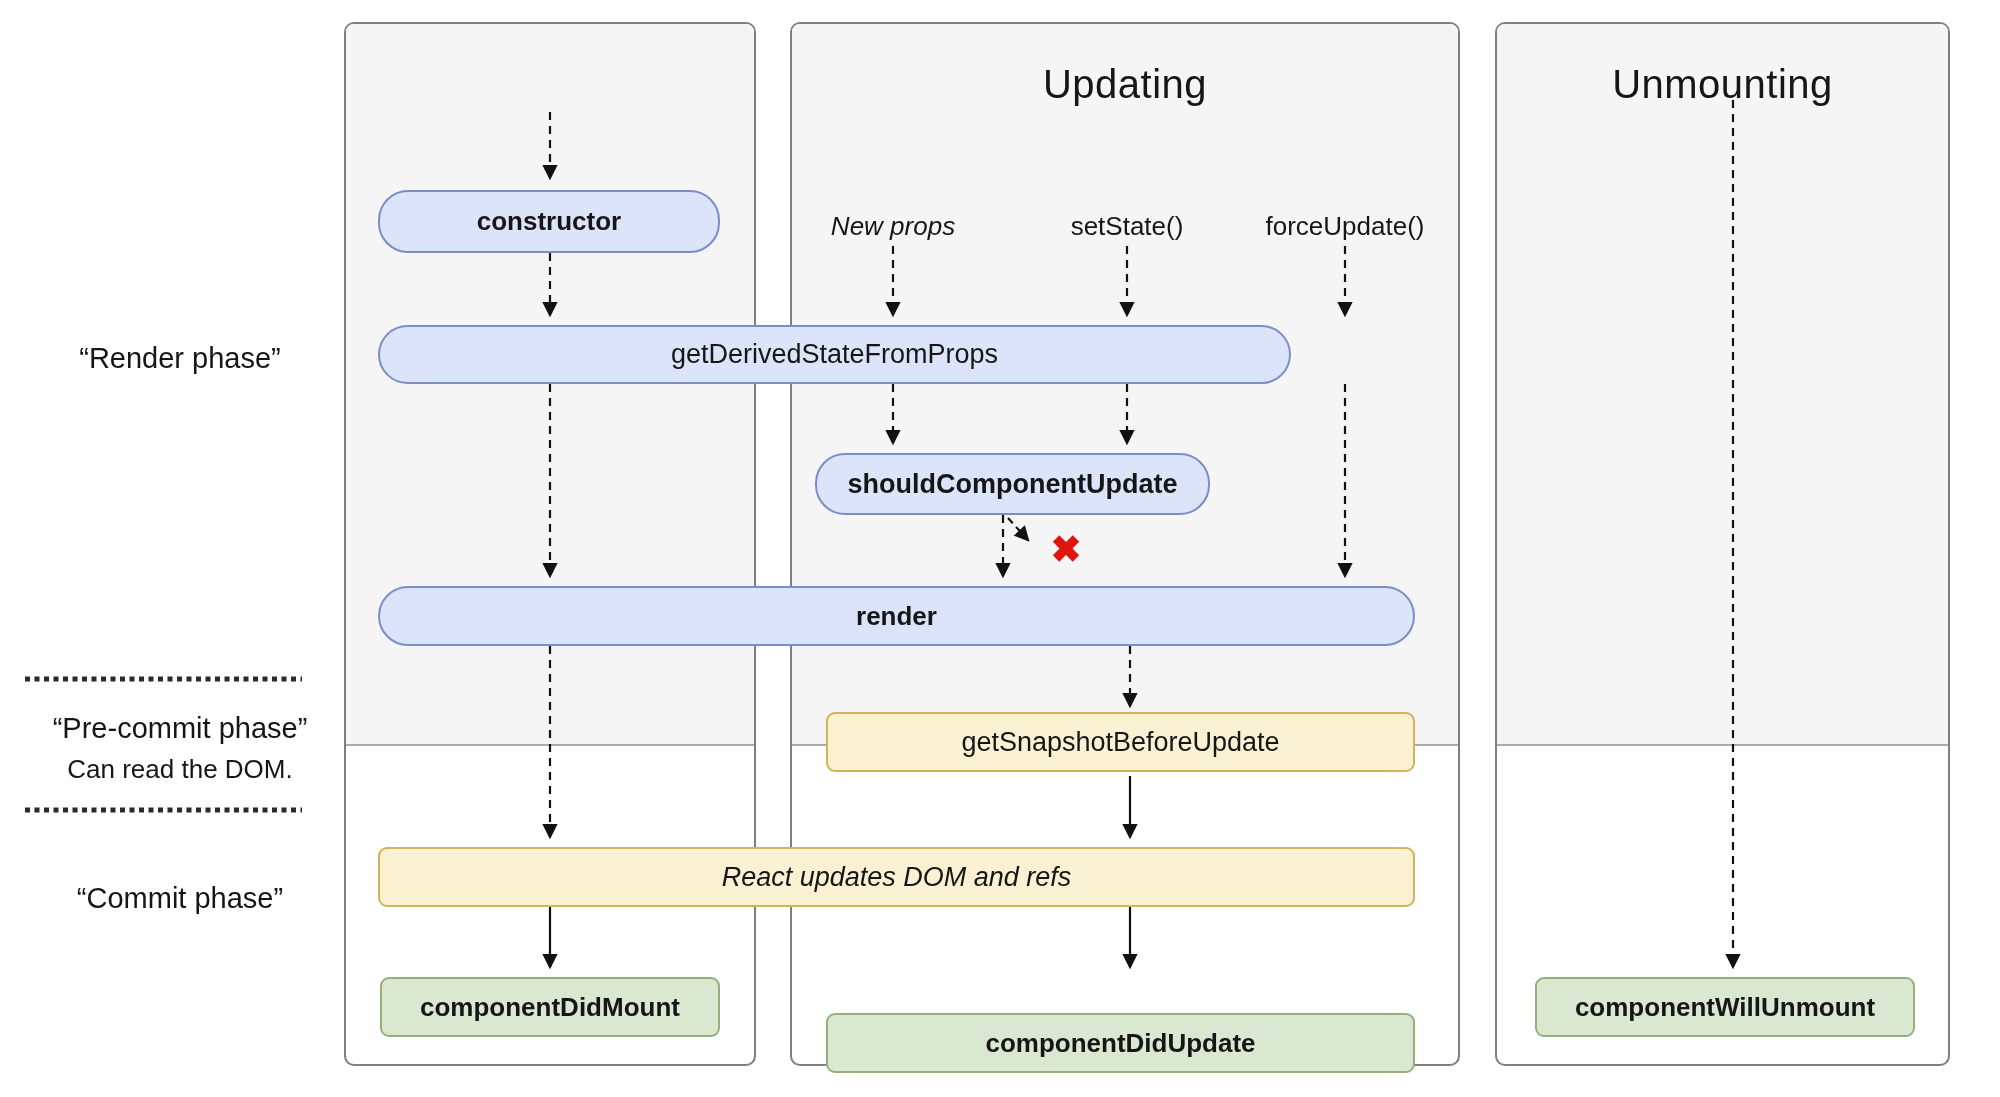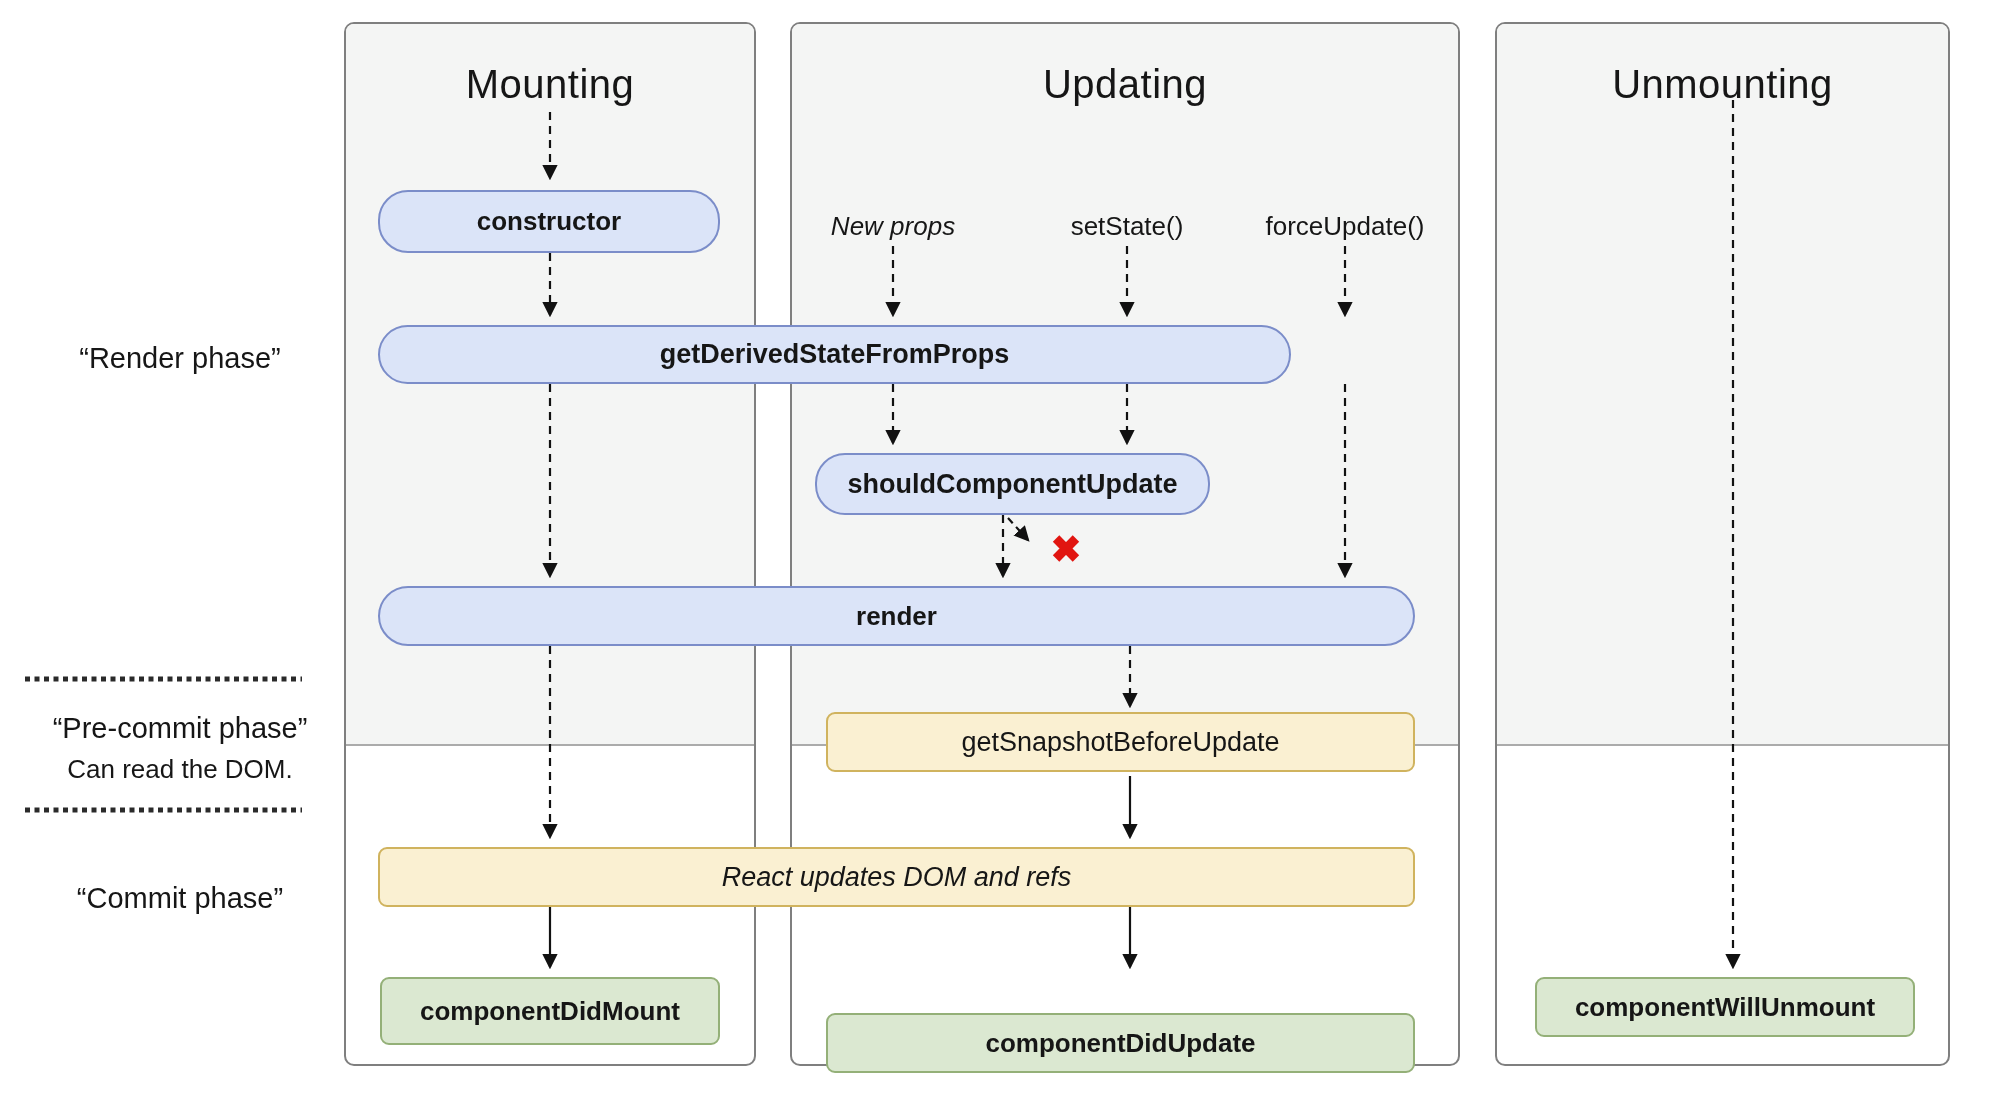--- a/index.html
+++ b/index.html
@@ -52,21 +52,20 @@
     color:#e11510;font-size:37px;font-weight:700;line-height:1;
   }
 </style>
 </head>
 <body>
 
 <div class="stage">
 
   <div class="panel" style="left:344px;width:412px;">
     <div class="panel-shade"></div>
-    <div class="panel-title">Mounting</div>
   </div>
   <div class="panel" style="left:790px;width:670px;">
     <div class="panel-shade"></div>
     <div class="panel-title">Updating</div>
   </div>
   <div class="panel" style="left:1495px;width:455px;">
     <div class="panel-shade"></div>
     <div class="panel-title">Unmounting</div>
   </div>
 
@@ -120,24 +119,24 @@
   </div>
   <div class="phase-note" style="top:882px;">
     <div class="ttl">“Commit phase”</div>
   </div>
 
   <span class="trigger italic" style="left:893px;top:211px;">New props</span>
   <span class="trigger" style="left:1127px;top:211px;">setState()</span>
   <span class="trigger" style="left:1345px;top:211px;">forceUpdate()</span>
 
   <div class="node blue bold" style="left:378px;top:190px;width:342px;height:63px;">constructor</div>
-  <div class="node blue" style="left:378px;top:325px;width:913px;height:59px;font-weight:bold;">getDerivedStateFromProps</div>
+  <div class="node blue" style="left:378px;top:325px;width:913px;height:59px;">getDerivedStateFromProps</div>
   <div class="node blue" style="left:815px;top:453px;width:395px;height:62px;font-weight:bold;">shouldComponentUpdate</div>
   <div class="node blue bold" style="left:378px;top:586px;width:1037px;height:60px;">render</div>
   <div class="node yellow" style="left:826px;top:712px;width:589px;height:60px;">getSnapshotBeforeUpdate</div>
   <div class="node yellow italic" style="left:378px;top:847px;width:1037px;height:60px;">React updates DOM and refs</div>
-  <div class="node green bold" style="left:380px;top:977px;width:340px;height:68px;">componentDidMount</div>
+  <div class="node green bold" style="left:380px;top:977px;width:340px;height:60px;">componentDidMount</div>
   <div class="node green bold" style="left:826px;top:977px;width:589px;height:60px;margin-top:36px;">componentDidUpdate</div>
   <div class="node green bold" style="left:1535px;top:977px;width:380px;height:60px;">componentWillUnmount</div>
 
   <span class="stop-x" style="left:1066px;top:549px;">✖</span>
 
 </div>
 
 </body></html>

